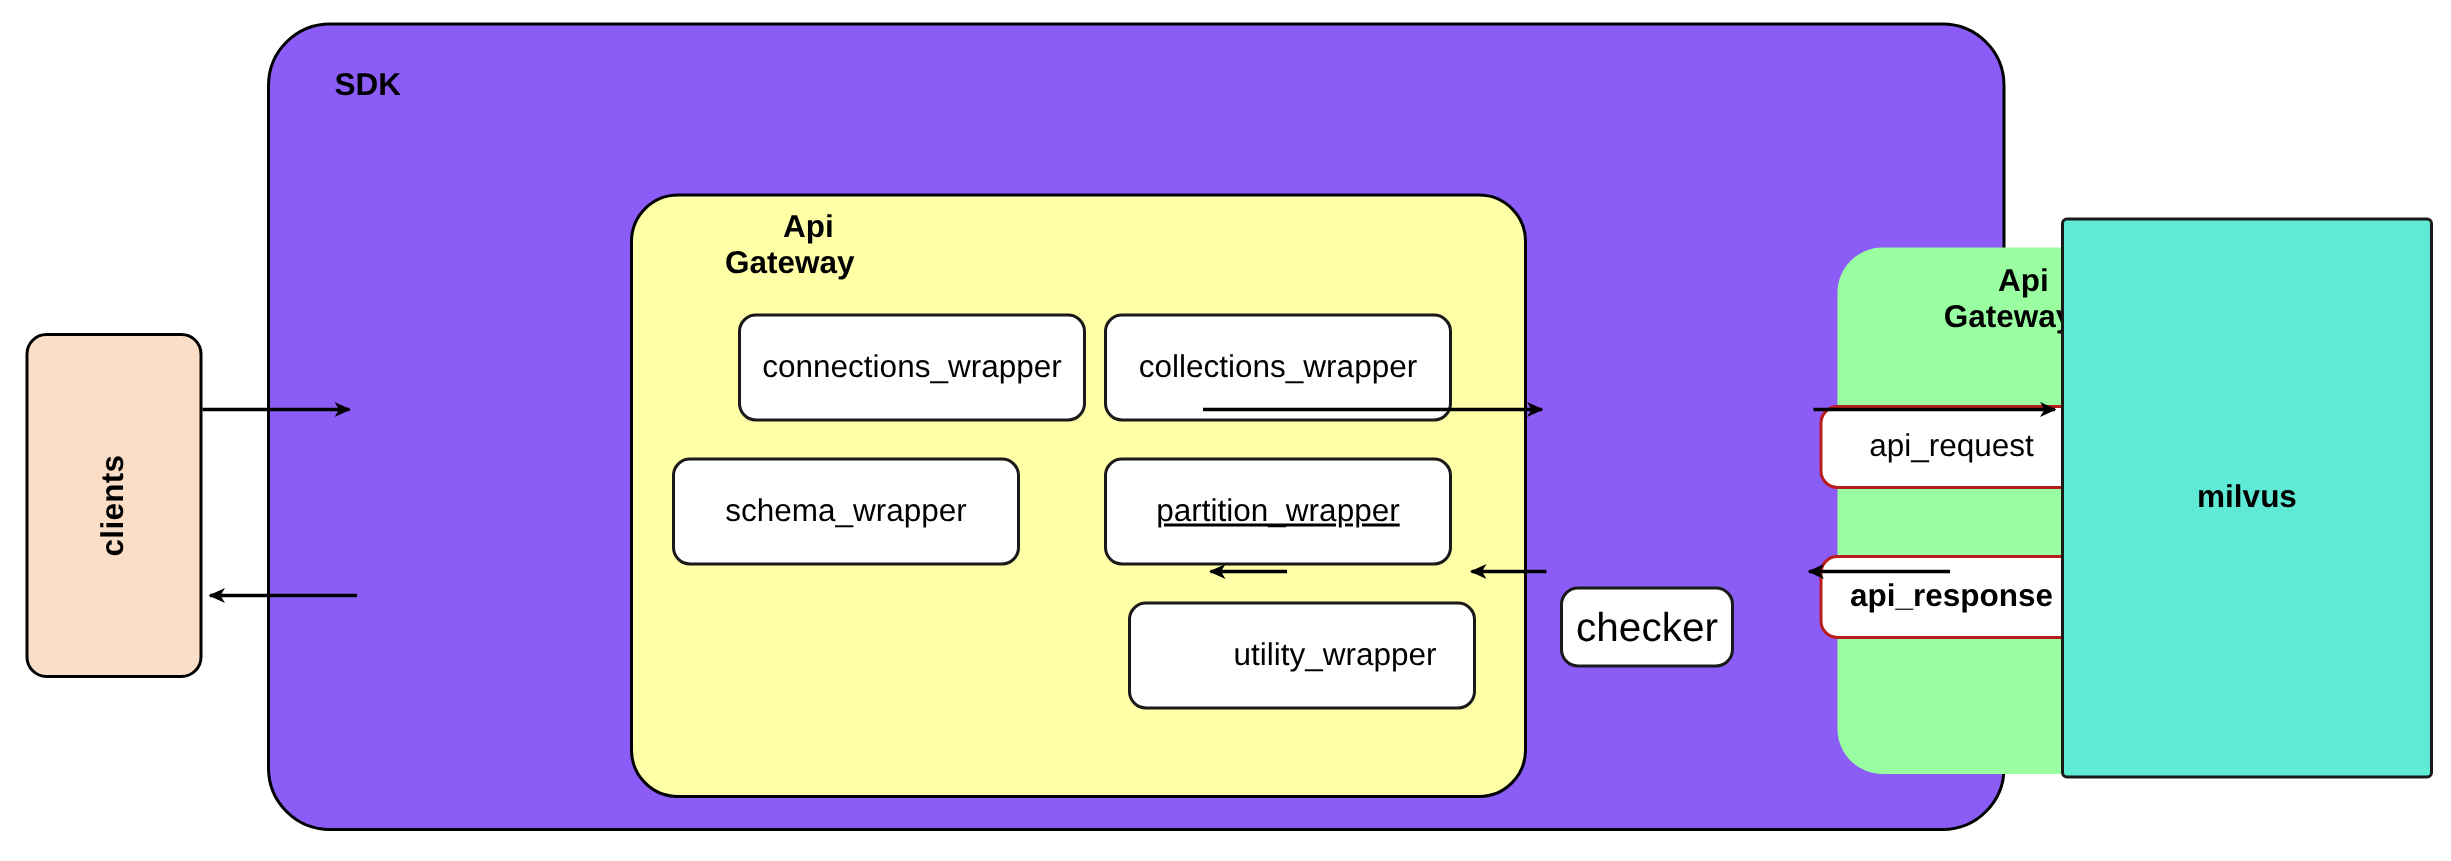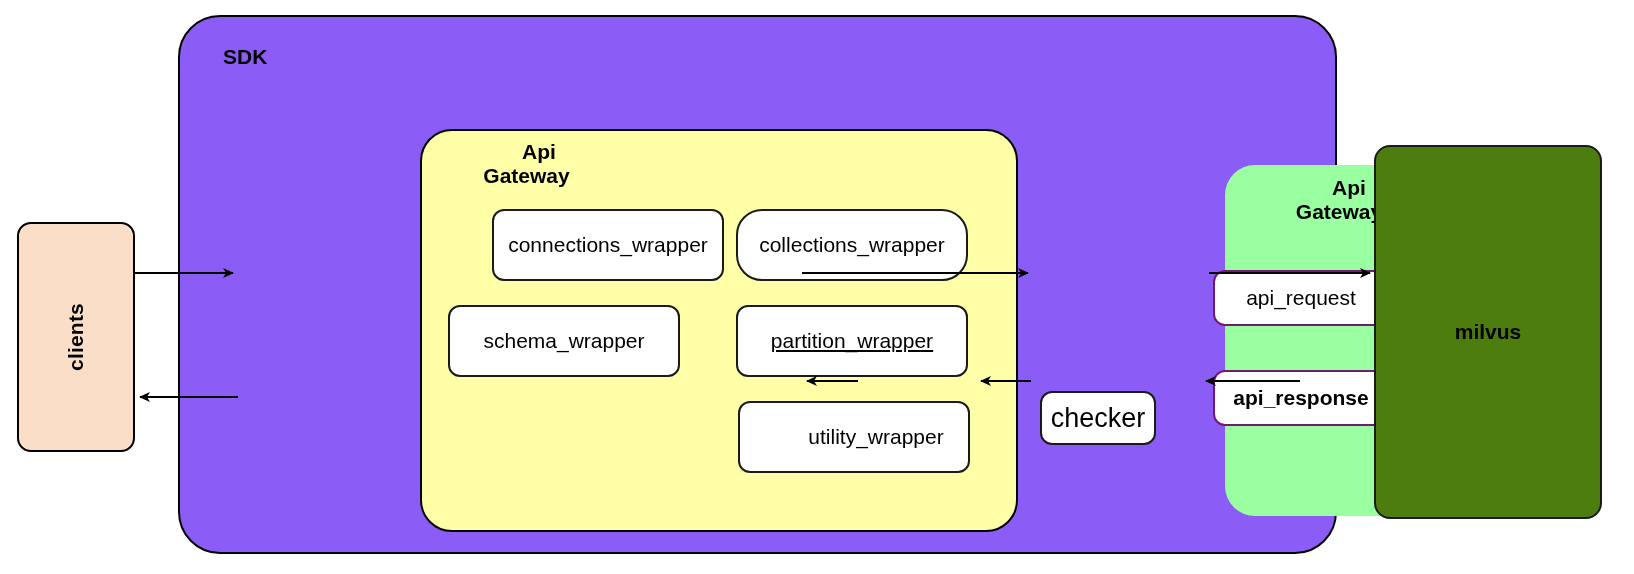--- a/index.html
+++ b/index.html
@@ -127,21 +127,21 @@
     width: 160px;
   }
   #api-gateway-title .ln2 {
     display: block;
     margin-left: -20px;
   }
   .gateway-cell {
     position: absolute;
     box-sizing: border-box;
     background: #ffffff;
-    border: 2px solid #701a75;
+    border: 2px solid #b91c1c;
     border-radius: 12px;
     width: 176px;
     height: 56px;
     display: flex;
     align-items: center;
     justify-content: center;
     font-size: 21px;
     color: #000;
   }
   #gateway-cell-0 { left: 1033px; top: 253px; }
@@ -157,25 +157,25 @@
     border: 2px solid #1a1a1a;
     border-radius: 12px;
     font-size: 27px;
     color: #000;
   }
 
   
   #milvus-box {
     left: 1374px;
     top: 145px;
-    width: 228px;
+    width: 248px;
     height: 374px;
-    background: #4d7c0f;
+    background: #5eead4;
     border: 2px solid #1a1a1a;
-    border-radius: 16px;
+    border-radius: 4px;
   }
   #milvus-label {
     font-weight: bold;
     font-size: 21px;
     color: #000;
   }
 
   
   #connectors {
     position: absolute;
@@ -194,24 +194,24 @@
   <div class="box" id="sdk-box">
     <div id="sdk-title">SDK</div>
 
     <div class="box" id="api-wrapper-box">
       <div id="api-wrapper-title">
         <span>Api</span>
         <span class="ln2">Gateway</span>
       </div>
 
       <div class="wrapper-cell" style="left:26px; top:78px;margin-left:44px;">connections_wrapper</div>
-      <div class="wrapper-cell" style="left:314px; top:78px;border-radius:26px;">collections_wrapper</div>
+      <div class="wrapper-cell" style="left:314px; top:78px;">collections_wrapper</div>
       <div class="wrapper-cell" style="left:26px; top:174px;text-align:center;">schema_wrapper</div>
       <div class="wrapper-cell" style="left:314px; top:174px;text-decoration:underline;">partition_wrapper</div>
-      <div class="wrapper-cell" style="left:316px; top:270px;padding-left:44px;">utility_wrapper</div>
+      <div class="wrapper-cell" style="left:330px; top:270px;padding-left:44px;">utility_wrapper</div>
     </div>
 
     <div class="box" id="api-gateway-box">
       <div id="api-gateway-title">
         <span>Api</span>
         <span class="ln2">Gateway</span>
       </div>
     </div>
 
     <div class="gateway-cell" id="gateway-cell-0">api_request</div>

